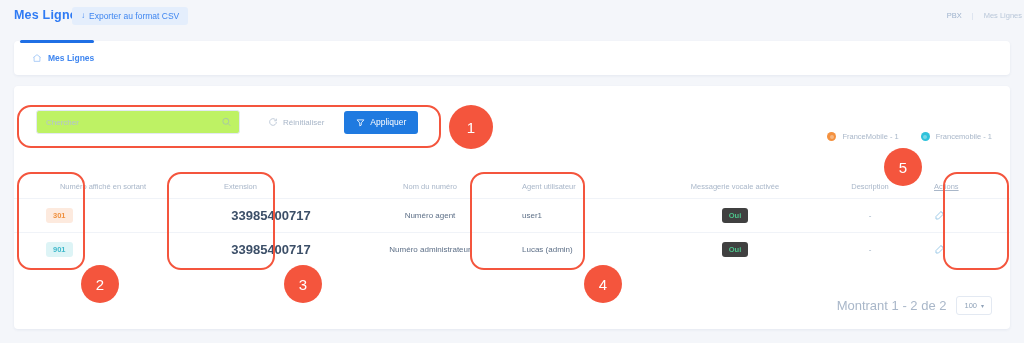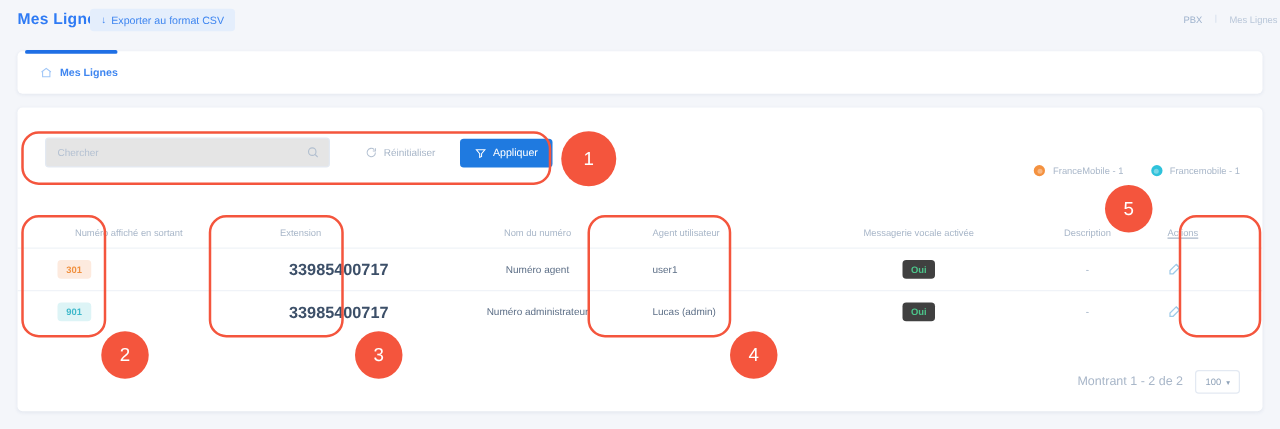--- a/index.html
+++ b/index.html
@@ -54,22 +54,22 @@
   
   .main-card {
     position: absolute; left: 14px; top: 86px; width: 996px; height: 243px;
     background: #ffffff; border-radius: 4px;
     box-shadow: 0 1px 3px rgba(30,60,110,.07);
   }
 
   
   .filter-row { position: absolute; left: 22px; top: 24px; display: flex; align-items: center; }
   .search-wrap {
-    position: relative; width: 228px; height: 24px;
-    border: 1px solid #e3e9f2; border-radius: 3px; background: #e5e5e5;
+    position: relative; width: 204px; height: 24px;
+    border: 1px solid #e3e9f2; border-radius: 3px; background: #bef264;
   }
   .search-wrap input {
     width: 100%; height: 100%; border: 0; outline: none; background: transparent;
     padding: 0 28px 0 9px; font-size: 8px; color: #53657d;
     font-family: "Liberation Sans", sans-serif;
   }
   .search-wrap input::placeholder { color: #b4c1d2; }
   .search-icon {
     position: absolute; right: 7px; top: 50%; transform: translateY(-50%);
     width: 11px; height: 11px; opacity: .7;
@@ -123,21 +123,21 @@
   .badge-cyan   { background: #ddf4f6; color: #3fb9cb; }
   .badge-green  { background: #404040; color: #4cc48a; }
   .dash { color: #9fb0c4; }
   .edit-icon { width: 12px; height: 12px; display: inline-block; cursor: pointer; }
 
   
   .footer {
     position: absolute; right: 18px; bottom: 14px;
     display: flex; align-items: center; gap: 10px;
   }
-  .showing { font-size: 10px; color: #a9b7c9; }
+  .showing { font-size: 13px; color: #a9b7c9; }
   .pagesize {
     display: flex; align-items: center; gap: 4px;
     height: 19px; padding: 0 7px;
     border: 1px solid #e3e9f2; border-radius: 3px;
     font-size: 7.5px; color: #8fa2b8; cursor: pointer;
   }
   .pagesize .chev { font-size: 6px; }
 
   
   .anno-box {

